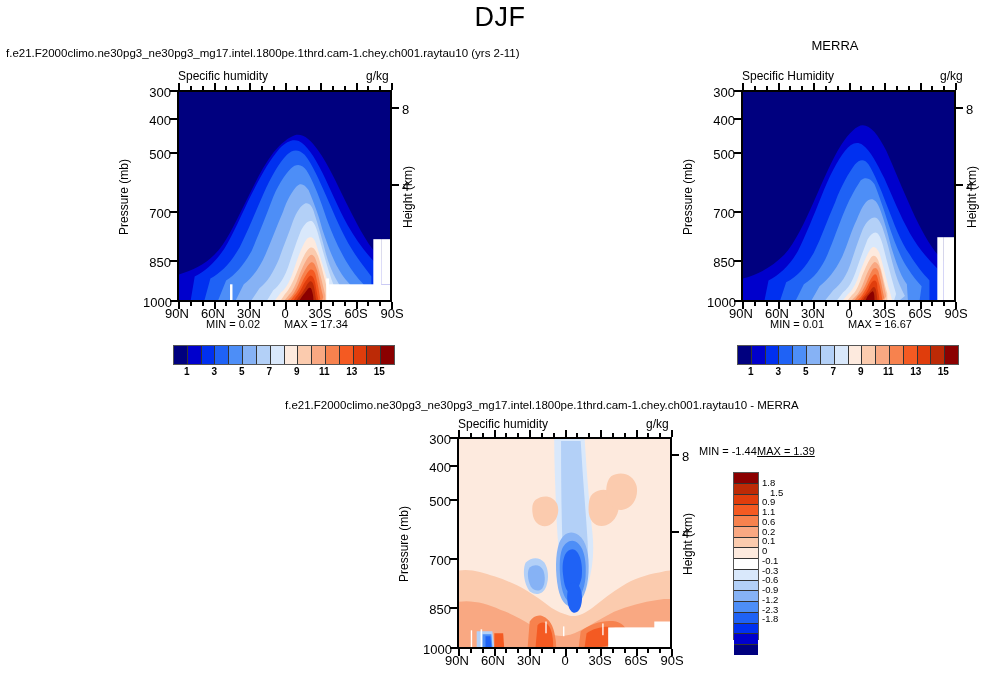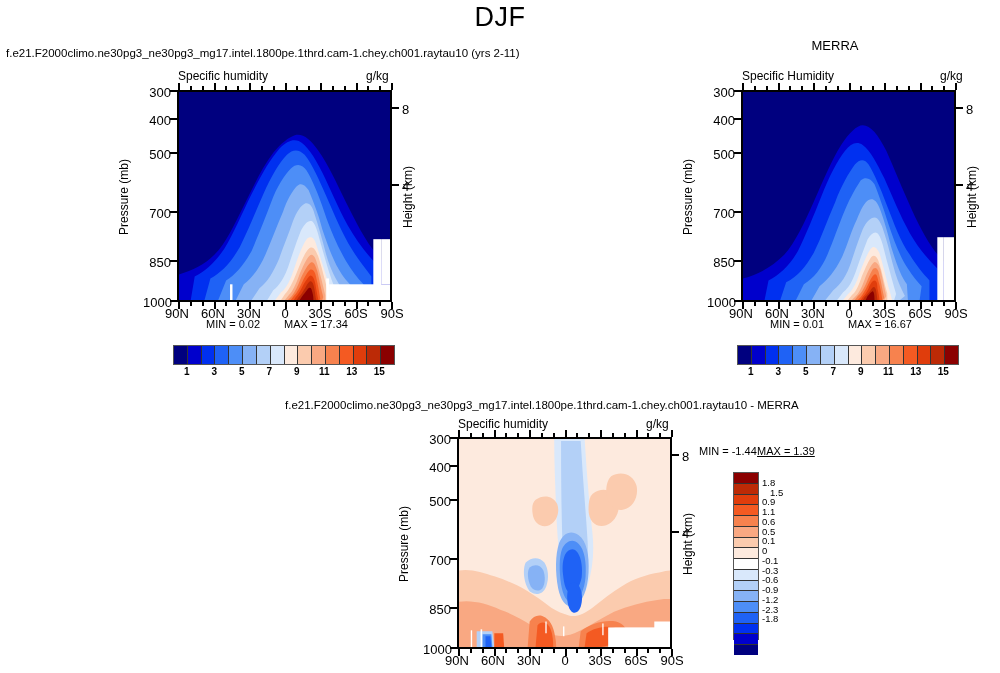--- a/index.html
+++ b/index.html
@@ -431,21 +431,21 @@
     <div class="cell" style="background: rgb(0, 48, 240); height: 5.88235%;"></div>
     <div class="cell" style="background: rgb(0, 0, 204); height: 5.88235%;"></div>
     <div class="cell" style="background: rgb(0, 0, 127); height: 5.88235%;"></div>
   </div>
 <div class="cbar-v-labels" id="cbar-diff-labels" style="left:762px; top:472px; width:40px; height:166px;">
     <span style="top: 5.88235%; left: 0px;">1.8</span>
     <span style="top: 11.7647%; left: 8px; text-align: right;">1.5</span>
     <span style="top: 17.6471%; left: 0px;">0.9</span>
     <span style="top: 23.5294%; left: 0px;">1.1</span>
     <span style="top: 29.4118%; left: 0px;">0.6</span>
-    <span style="top: 35.2941%; left: 0px;">0.5</span>
+    <span style="top: 35.2941%; left: 0px;">0.2</span>
     <span style="top: 41.1765%; left: 0px;">0.1</span>
     <span style="top: 47.0588%; left: 0px;">0</span>
     <span style="top: 52.9412%; left: 0px;">-0.1</span>
     <span style="top: 58.8235%; left: 0px;">-0.3</span>
     <span style="top: 64.7059%; left: 0px;">-0.6</span>
     <span style="top: 70.5882%; left: 0px;">-0.9</span>
     <span style="top: 76.4706%; left: 0px;">-1.2</span>
     <span style="top: 82.3529%; left: 0px;">-2.3</span>
     <span style="top: 88.2353%; left: 0px;">-1.8</span>
   </div>

